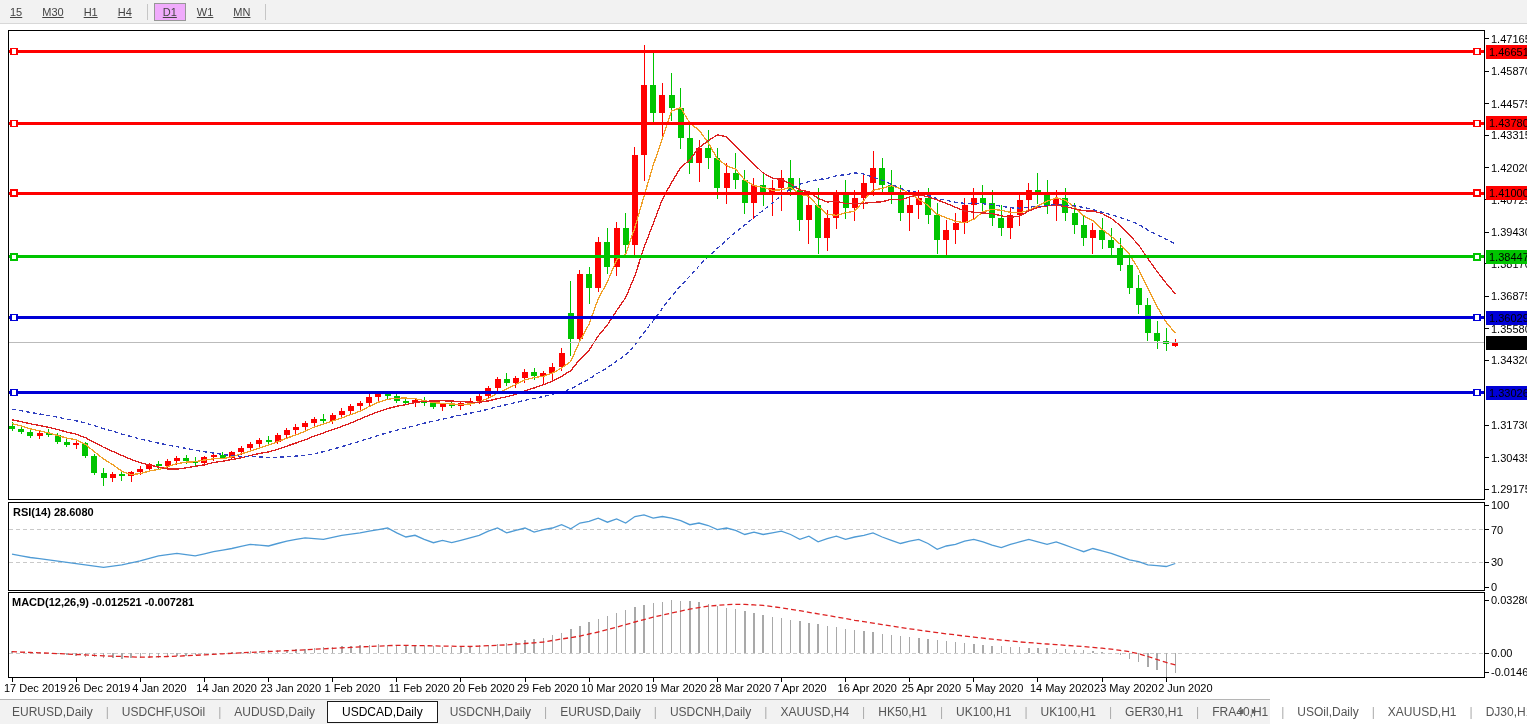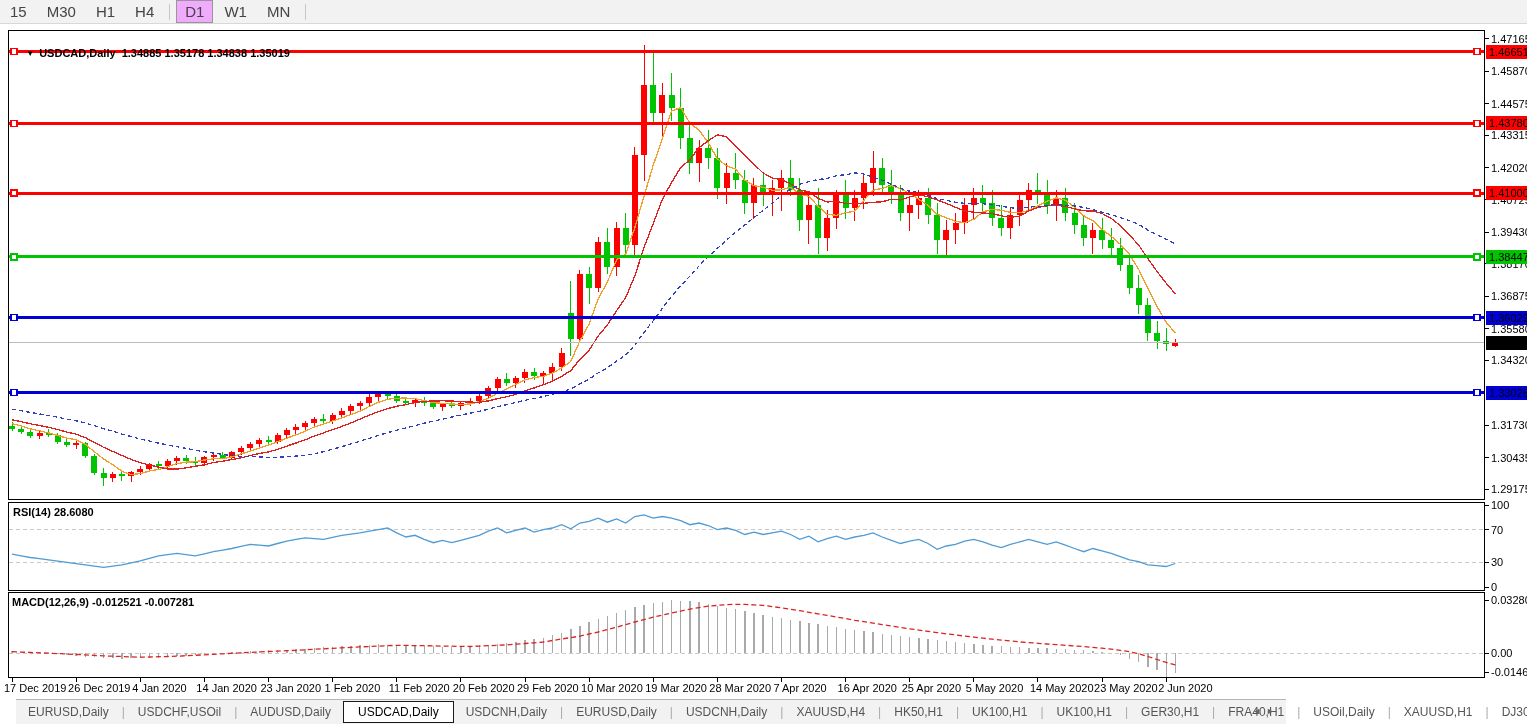--- a/index.html
+++ b/index.html
@@ -2,32 +2,32 @@
 <html><head>
 <meta charset="utf-8">
 <style>
   html,body{margin:0;padding:0;background:#fff;}
   body{font-family:"Liberation Sans",sans-serif;}
   #app{position:relative;width:1527px;height:724px;overflow:hidden;background:#fff;}
   svg text{font-family:"Liberation Sans",sans-serif;fill:#000;}
   
   .toolbar{position:absolute;left:0;top:0;width:1527px;height:23px;background:#f2f2f2;
     border-bottom:1px solid #d8d8d8;display:flex;align-items:center;z-index:5;}
-  .tfbtn{font-size:15px;color:#444;padding:2px 8px;margin:5px 1px;border:1px solid transparent;cursor:default;}
+  .tfbtn{font-size:11px;color:#444;padding:2px 8px;margin:5px 1px;border:1px solid transparent;cursor:default;text-decoration:underline;}
   .tfbtn.active{background:#f0abfc;border:1px solid #979797;}
   .tbsep{width:1px;height:16px;background:#c6c6c6;margin:0 5px;}
   
   .ovl{position:absolute;z-index:4;font-size:11px;color:#000;white-space:pre;font-weight:bold;}
   .title{left:14px;top:35px;font-weight:700;}
   .title .tri{font-size:8px;vertical-align:1px;margin-right:5px;}
   .rsilab{left:13px;top:506px;}
   .macdlab{left:12px;top:596px;}
   #chartsvg{position:absolute;left:0;top:0;z-index:1;}
   
-  .tabbar{position:absolute;left:16px;bottom:0;width:1270px;height:24px;background:#f2f2f2;
+  .tabbar{position:absolute;left:0;bottom:0;width:1270px;height:24px;background:#f2f2f2;
     border-top:1px solid #b5b5b5;display:flex;align-items:center;z-index:5;font-size:12px;color:#555;margin-top:44px;}
   .tabbar .pad{width:16px;}
   .tab{padding:3px 12px;white-space:nowrap;cursor:default;}
   .tab.active{background:#fff;border:1px solid #1a1a1a;color:#000;padding:3px 14px;}
   .tsep{color:#aaa;margin:0 1px;}
   .tabnav{position:absolute;right:6px;top:6px;font-size:9px;color:#666;letter-spacing:5px;cursor:default;}
 </style>
 </head>
 <body>
 
@@ -551,23 +551,20 @@
         <line x1="1102.0" y1="677" x2="1102.0" y2="682" stroke="#000" stroke-width="1"></line>
         <text x="1094.04" y="692" font-size="11">23 May 2020</text>
         <line x1="1166.2" y1="677" x2="1166.2" y2="682" stroke="#000" stroke-width="1"></line>
         <text x="1158.16" y="692" font-size="11">2 Jun 2020</text>
         <rect x="8.5" y="30.5" width="1475.5" height="468.5" fill="none" stroke="#000" stroke-width="1"></rect>
         <rect x="8.5" y="502.5" width="1475.5" height="87.5" fill="none" stroke="#000" stroke-width="1"></rect>
         <rect x="8.5" y="592.5" width="1475.5" height="84.5" fill="none" stroke="#000" stroke-width="1"></rect>
       </svg>
   </div>
 
-  <div class="ovl title">
-    <span class="tri">▼</span><span>USDCAD,Daily</span>&nbsp;&nbsp;<span>1.34885 1.35178 1.34838 1.35019</span>
-  </div>
 
   <div class="ovl rsilab">RSI(14) 28.6080</div>
   <div class="ovl macdlab">MACD(12,26,9) -0.012521 -0.007281</div>
 
   <div class="tabbar">
     <span class="pad"></span>
     <span style="display:flex;align-items:center;">
         <span class="tab">EURUSD,Daily</span>
         <span class="tsep">|</span>
         <span class="tab">USDCHF,USOil</span>

